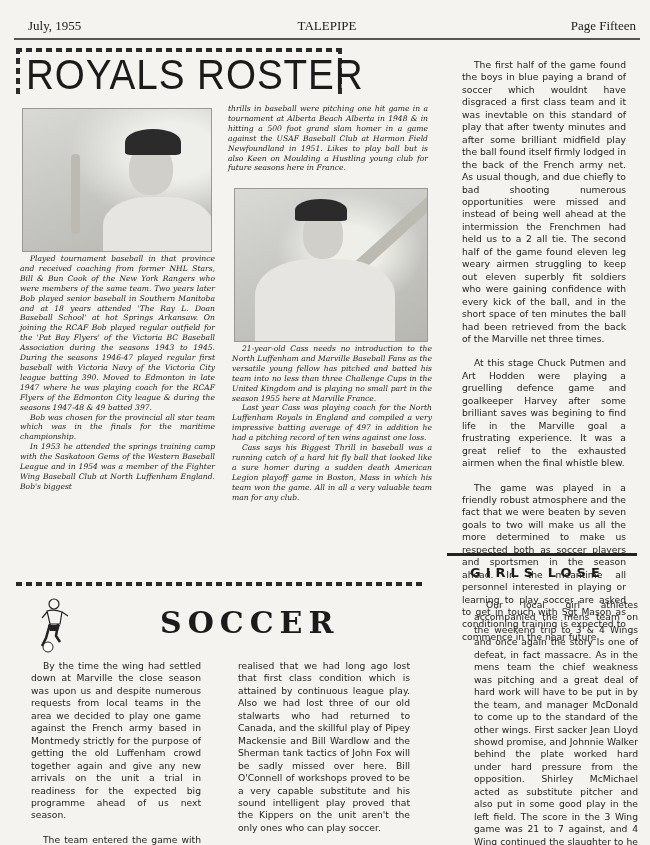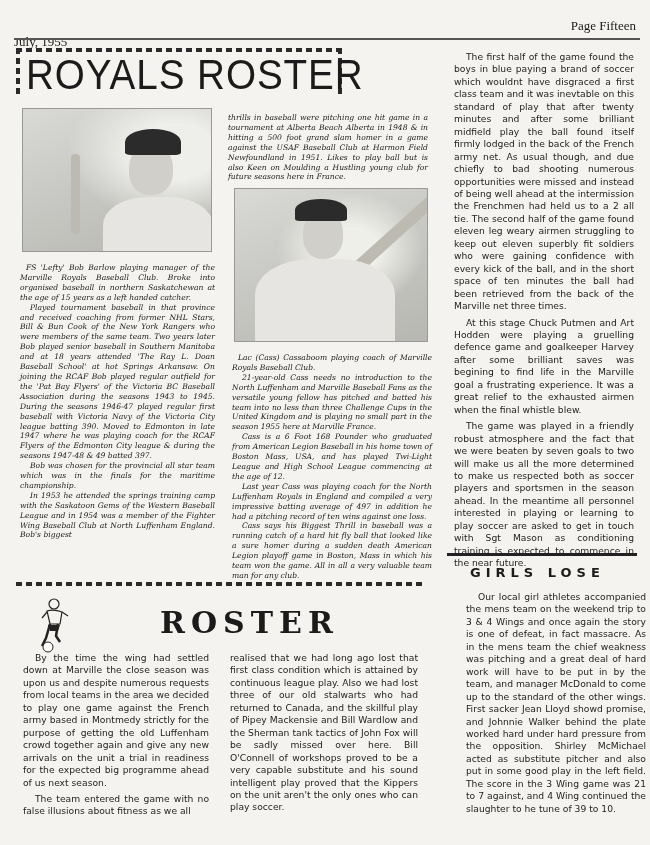--- a/index.html
+++ b/index.html
@@ -6,21 +6,21 @@
   body {
     width: 650px; height: 845px; overflow: hidden;
     background: #f4f3ef; color: #1b1b1b;
     font-family: "DejaVu Sans", sans-serif;
     position: relative;
   }
   .header {
     position: absolute; left: 14px; right: 10px; top: 14px; height: 22px;
     font-family: "Liberation Serif", serif; font-size: 13px;
   }
-  .header .l { position: absolute; left: 0; top: 4px; margin-top: 16px; }
+  .header .l { position: absolute; left: 14px; top: 4px; }
   .header .c { position: absolute; left: 0; right: 0; top: 4px; text-align: center; }
   .header .r { position: absolute; right: 4px; top: 4px; }
   .header-rule { position: absolute; left: 14px; right: 10px; top: 38px; height: 1.5px; background: #555; }
 
   
   .roster-title {
     position: absolute; left: 16px; top: 48px; width: 326px; height: 50px; text-align: center;
   }
   .dash-h { position: absolute; height: 4px;
     background: repeating-linear-gradient(90deg, #2a2a2a 0 6px, transparent 6px 10px); }
@@ -39,109 +39,107 @@
   }
   .photo .sky { position: absolute; inset: 0;
     background: radial-gradient(ellipse at 80% 30%, #eeeeea 0 20%, transparent 50%); }
   .photo .cap { position: absolute; background: #2b2b2b; border-radius: 50% 50% 10% 10%; }
   .photo .face { position: absolute; background: #d0cfca; border-radius: 45%; }
   .photo .body { position: absolute; background: #e6e5e1; border-radius: 40% 40% 0 0; }
   .photo .bat { position: absolute; background: #bdbab2; border-radius: 4px; }
 
   .italic {
     font-family: "DejaVu Serif", serif; font-style: italic; font-size: 7.6px; line-height: 9.9px;
-    text-align: justify; color: #222; margin-top: 9px;
+    text-align: justify; color: #222;
   }
   .italic p { margin: 0; text-indent: 10px; }
   .italic p.noindent { text-indent: 6px; }
 
   .sans {
     font-family: "DejaVu Sans", sans-serif; font-size: 9.2px; line-height: 12.45px;
     text-align: justify; color: #1e1e1e;
   }
-  .sans p { margin: 4px; text-indent: 12px; }
+  .sans p { margin: 12px; text-indent: 12px; }
 
   .col { position: absolute; }
 
   .soccer-title {
     position: absolute; left: 160px; top: 605px; width: 200px;
     font-family: "DejaVu Serif", serif; font-weight: bold; font-size: 30px; letter-spacing: 6px;
   }
   .girls-rule { position: absolute; left: 447px; top: 553px; width: 190px; height: 3px; background: #222; }
   .girls-title {
     position: absolute; left: 470px; top: 565px; width: 170px;
     font-family: "DejaVu Sans", sans-serif; font-weight: bold; font-size: 13px; letter-spacing: 5px;
   }
   .player-icon { position: absolute; left: 38px; top: 598px; width: 36px; height: 55px; }
 </style>
 </head>
 <body>
 
 <div class="header">
   <span class="l">July, 1955</span>
+  <span class="c">TALEPIPE</span>
   <span class="r">Page Fifteen</span>
 </div>
 <div class="header-rule"></div>
 
 <div class="roster-title">
   <div class="dash-h" style="left:0;right:0;top:0;"></div>
   <div class="dash-v" style="left:0;top:0;bottom:0;"></div>
   <div class="dash-v" style="right:0;top:0;bottom:0;"></div>
   <div class="txt">ROYALS ROSTER</div>
 </div>
 
 <div class="photo" style="left:22px; top:108px; width:188px; height:142px;">
   <div class="sky"></div>
   <div class="bat" style="left:48px; top:45px; width:9px; height:80px;"></div>
   <div class="body" style="left:80px; top:88px; width:110px; height:70px;"></div>
   <div class="face" style="left:106px; top:36px; width:44px; height:50px;"></div>
   <div class="cap" style="left:102px; top:20px; width:56px; height:26px;"></div>
 </div>
 
 <div class="col italic" style="left:20px; top:254px; width:195px;">
-  <p class="noindent">FS 'Lefty' Bob Barlow playing manager of the Marville Royals Baseball Club. Broke into organised baseball in northern Saskatchewan at the age of 15 years as a left handed catcher.</p>
   <p>Played tournament baseball in that province and received coaching from former NHL Stars, Bill &amp; Bun Cook of the New York Rangers who were members of the same team. Two years later Bob played senior baseball in Southern Manitoba and at 18 years attended 'The Ray L. Doan Baseball School' at hot Springs Arkansaw. On joining the RCAF Bob played regular outfield for the 'Pat Bay Flyers' of the Victoria BC Baseball Association during the seasons 1943 to 1945. During the seasons 1946-47 played regular first baseball with Victoria Navy of the Victoria City league batting 390. Moved to Edmonton in late 1947 where he was playing coach for the RCAF Flyers of the Edmonton City league &amp; during the seasons 1947-48 &amp; 49 batted 397.</p>
   <p>Bob was chosen for the provincial all star team which was in the finals for the maritime championship.</p>
   <p>In 1953 he attended the springs training camp with the Saskatoon Gems of the Western Baseball League and in 1954 was a member of the Fighter Wing Baseball Club at North Luffenham England. Bob's biggest</p>
 </div>
 
 <div class="col italic" style="left:228px; top:104px; width:200px;">
   <p style="text-indent:0">thrills in baseball were pitching one hit game in a tournament at Alberta Beach Alberta in 1948 &amp; in hitting a 500 foot grand slam homer in a game against the USAF Baseball Club at Harmon Field Newfoundland in 1951. Likes to play ball but is also Keen on Moulding a Hustling young club for future seasons here in France.</p>
 </div>
 
 <div class="photo" style="left:234px; top:188px; width:192px; height:152px;">
   <div class="sky" style="background: radial-gradient(ellipse at 60% 40%, #efefea 0 18%, transparent 45%);"></div>
   <div class="bat" style="left:70px; top:64px; width:12px; height:130px; transform: rotate(48deg); transform-origin: top left; left:195px; top:5px;"></div>
   <div class="body" style="left:20px; top:70px; width:140px; height:90px;"></div>
   <div class="face" style="left:68px; top:22px; width:40px; height:48px;"></div>
   <div class="cap" style="left:60px; top:10px; width:52px; height:22px;"></div>
 </div>
 
 <div class="col italic" style="left:232px; top:344px; width:200px;">
-  <p class="noindent">Lac (Cass) Cassaboom playing coach of Marville Royals Baseball Club.</p>
   <p>21-year-old Cass needs no introduction to the North Luffenham and Marville Baseball Fans as the versatile young fellow has pitched and batted his team into no less than three Challenge Cups in the United Kingdom and is playing no small part in the season 1955 here at Marville France.</p>
-  <p>Cass is a 6 Foot 168 Pounder who graduated from American Legion Baseball in his home town of Boston Mass, USA, and has played Twi-Light League and High School League commencing at the age of 12.</p>
   <p>Last year Cass was playing coach for the North Luffenham Royals in England and compiled a very impressive batting average of 497 in addition he had a pitching record of ten wins against one loss.</p>
   <p>Cass says his Biggest Thrill in baseball was a running catch of a hard hit fly ball that looked like a sure homer during a sudden death American Legion playoff game in Boston, Mass in which his team won the game. All in all a very valuable team man for any club.</p>
 </div>
 
 <div class="dash-h" style="left:16px; top:582px; width:410px;"></div>
 
 <svg class="player-icon" viewBox="0 0 36 55">
   <circle cx="16" cy="6" r="5" fill="none" stroke="#222" stroke-width="1.2"></circle>
   <path d="M9 13 Q16 11 24 14 L22 26 L12 26 Z" fill="none" stroke="#222" stroke-width="1.2"></path>
   <path d="M12 26 L8 40 L4 48" stroke="#222" stroke-width="2.5" fill="none"></path>
   <path d="M20 26 L18 38 L22 44" stroke="#222" stroke-width="2.5" fill="none"></path>
   <path d="M10 27 L22 27 L20 33 L12 33 Z" fill="#222"></path>
   <circle cx="10" cy="49" r="5" fill="#fff" stroke="#222" stroke-width="1"></circle>
   <path d="M9 14 L4 20" stroke="#222" stroke-width="1.2"></path>
   <path d="M24 14 L30 18" stroke="#222" stroke-width="1.2"></path>
 </svg>
 
-<div class="soccer-title">ROSTER</div>
+<div class="soccer-title">SOCCER</div>
 
 <div class="col sans" style="left:19px; top:648px; width:194px;">
   <p>By the time the wing had settled down at Marville the close season was upon us and despite numerous requests from local teams in the area we decided to play one game against the French army based in Montmedy strictly for the purpose of getting the old Luffenham crowd together again and give any new arrivals on the unit a trial in readiness for the expected big programme ahead of us next season.</p>
   <p>The team entered the game with no false illusions about fitness as we all</p>
 </div>
 
 <div class="col sans" style="left:226px; top:648px; width:196px;">
   <p style="text-indent:0">realised that we had long ago lost that first class condition which is attained by continuous league play. Also we had lost three of our old stalwarts who had returned to Canada, and the skillful play of Pipey Mackensie and Bill Wardlow and the Sherman tank tactics of John Fox will be sadly missed over here. Bill O'Connell of workshops proved to be a very capable substitute and his sound intelligent play proved that the Kippers on the unit aren't the only ones who can play soccer.</p>
 </div>
 

